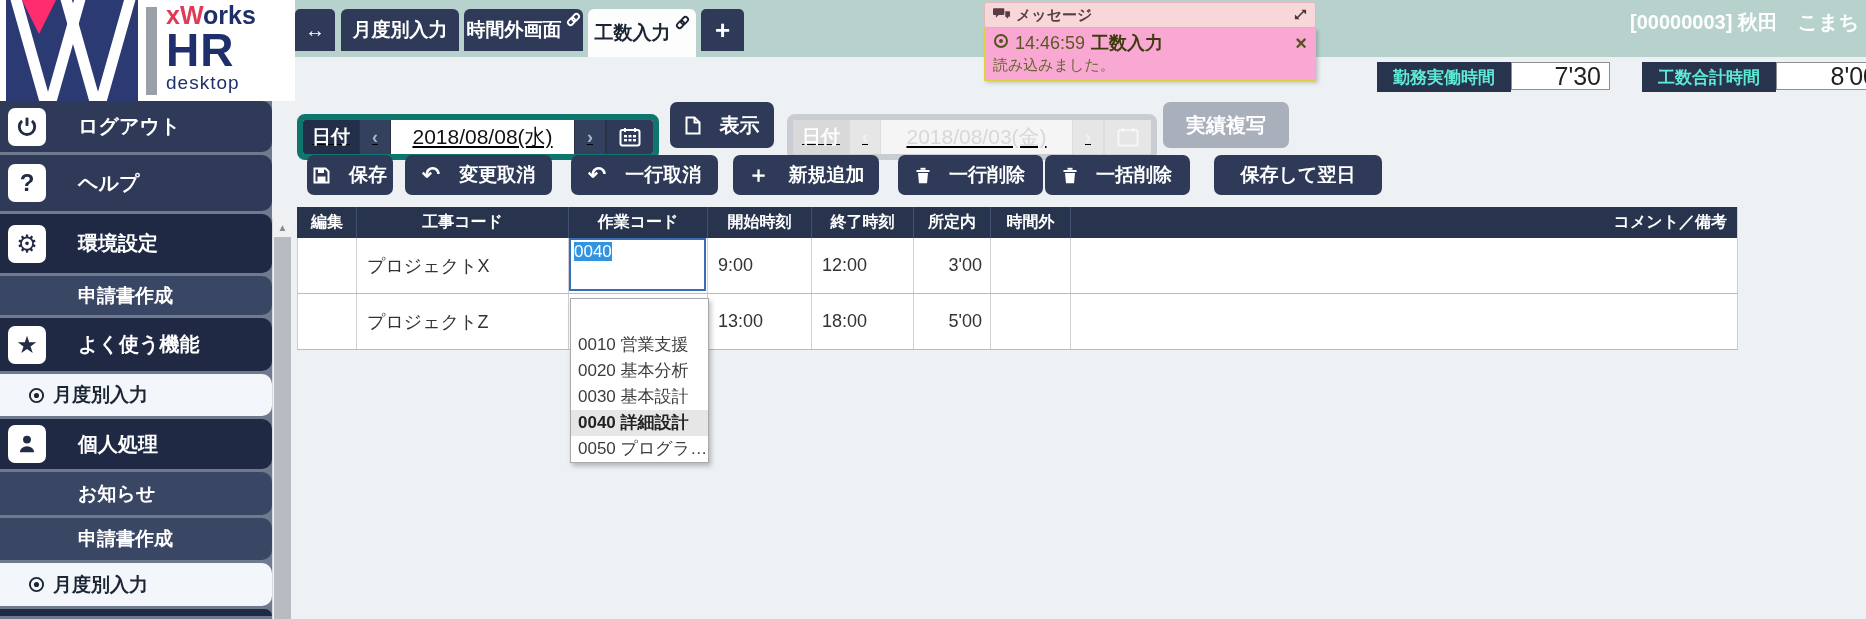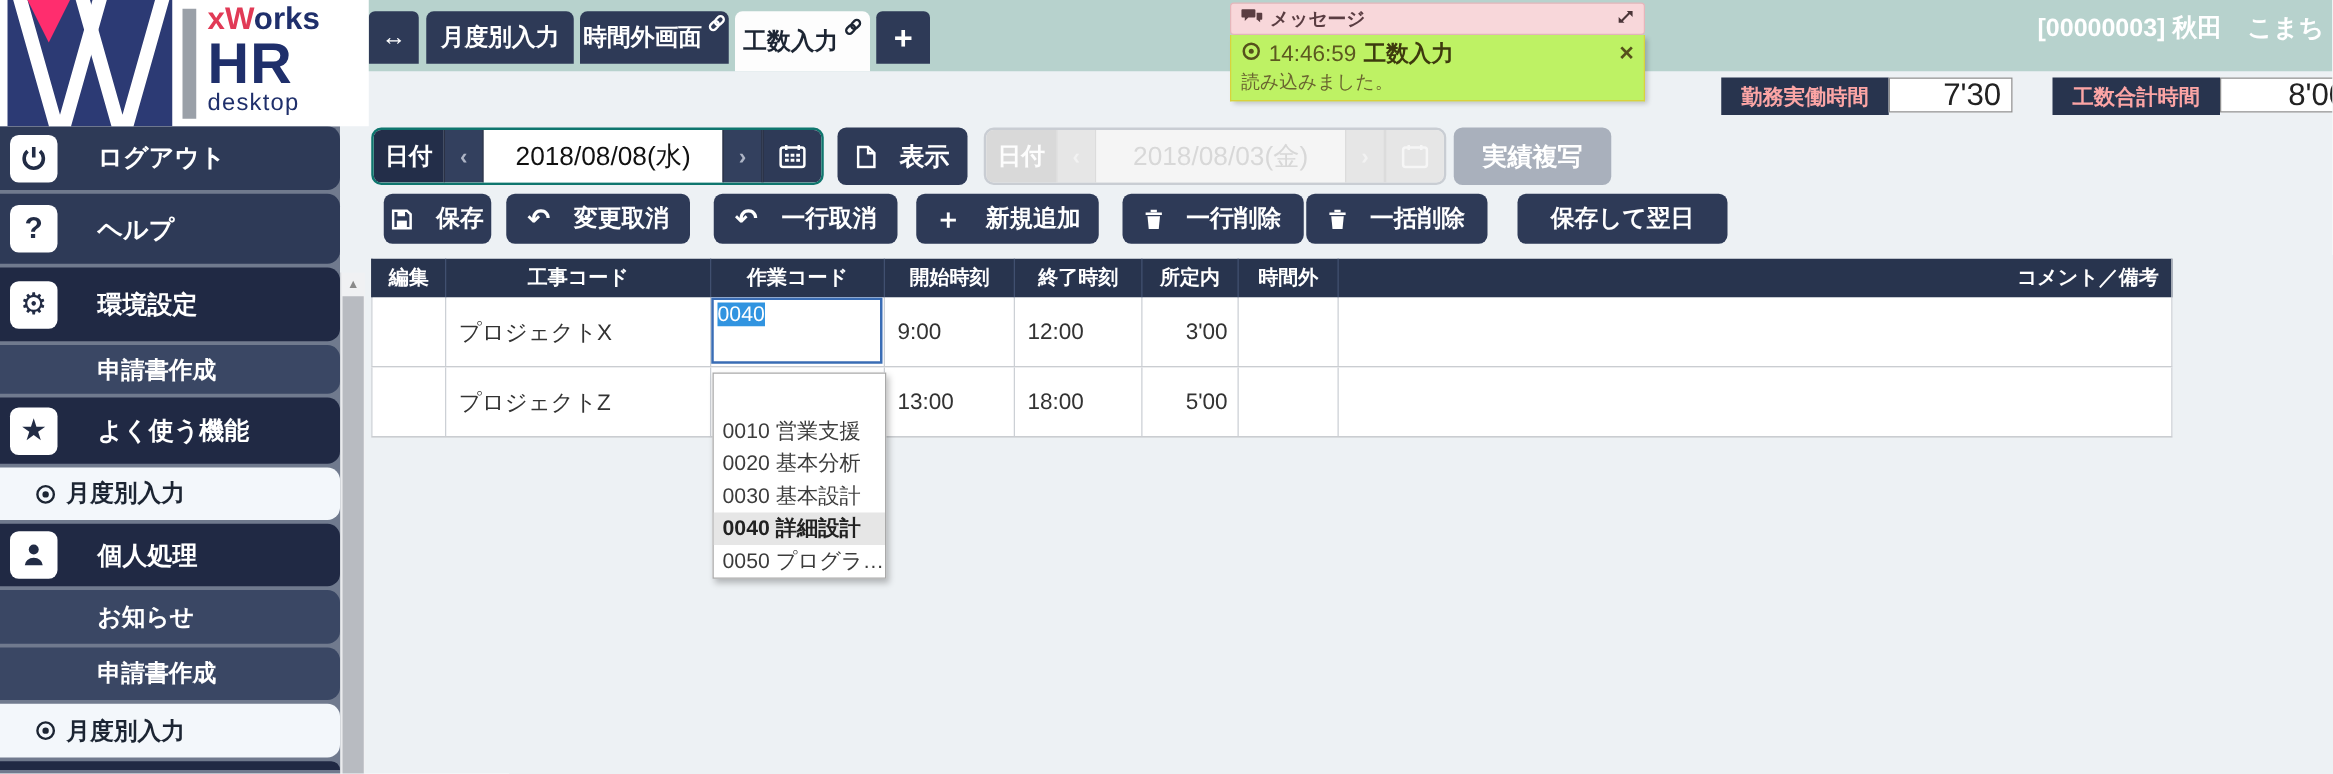--- a/index.html
+++ b/index.html
@@ -25,34 +25,34 @@
   .tab{position:absolute;top:9px;height:42px;background:#2e3a57;color:#fff;font-size:19px;font-weight:bold;
     display:flex;align-items:center;justify-content:center;gap:4px;border-radius:6px 6px 0 0;z-index:3;}
   .tab.active{background:#fdfdfd;color:#1c2533;height:48px;z-index:4;}
   .tab .linkicon{position:relative;top:-9px;}
 
   
   .msg-panel{position:absolute;left:984px;top:2px;width:332px;z-index:7;}
   .msg-header{height:24px;background:#f8d7da;border:1px solid #e5b6bb;border-radius:3px;
     display:flex;align-items:center;padding:0 8px;color:#5a3d42;font-size:15px;font-weight:bold;gap:6px;}
   .msg-header .spacer{flex:1;}
-  .msg-body{background:#bef264;border:1px solid #d9d23d;border-top:none;padding:3px 8px 5px 8px;
+  .msg-body{background:#f9a8d4;border:1px solid #d9d23d;border-top:none;padding:3px 8px 5px 8px;
     box-shadow:2px 2px 4px rgba(0,0,0,.2);}
   .msg-line1{display:flex;align-items:center;gap:6px;font-size:18px;color:#5c5820;}
   .msg-line1 .src{font-weight:bold;color:#3d3a0e;}
   .msg-line1 .spacer{flex:1;}
   .msg-close{font-size:20px;font-weight:bold;color:#55511c;line-height:18px;cursor:pointer;}
   .msg-line2{font-size:15px;color:#6a6530;margin-top:1px;}
 
   
   .user-label{position:absolute;left:1630px;top:9px;width:260px;color:#ffffff;
     font-size:20px;font-weight:bold;white-space:nowrap;}
 
   
-  .stat-label{position:absolute;top:62px;height:30px;background:#28344e;color:#fca5a5;
+  .stat-label{position:absolute;top:62px;height:30px;background:#28344e;color:#5eead4;
     font-size:17px;font-weight:bold;display:flex;align-items:center;justify-content:center;}
   .stat-value{position:absolute;top:62px;height:28px;background:#fff;border:1px solid #8f8f8f;
     color:#222;font-size:25px;display:flex;align-items:center;justify-content:flex-end;padding-right:8px;box-sizing:border-box;}
 
   
   .sidebar{position:absolute;left:0;top:101px;width:272px;height:518px;background:#707a8e;z-index:5;
     display:flex;flex-direction:column;}
   .side-row{position:relative;display:flex;align-items:center;color:#fff;font-weight:bold;
     border-radius:0 10px 10px 0;margin-bottom:3px;flex:none;}
   .side-row.tool{background:#2e3a57;height:51px;font-size:20px;}
@@ -67,22 +67,22 @@
   .target-glyph{margin:0 8px 0 28px;display:flex;}
   .side-partial{background:#202944;height:7px;border-radius:0 8px 0 0;flex:none;}
 
   
   .side-scrollbar{position:absolute;left:272px;top:218px;width:19px;height:401px;background:#f0f1f3;
     border-left:1px solid #d6d9dd;z-index:5;}
   .scroll-arrow{height:18px;display:flex;align-items:center;justify-content:center;color:#8a8a8a;font-size:10px;}
   .scroll-thumb{position:absolute;left:1px;top:19px;width:17px;height:382px;background:#b8bbc1;}
 
   
-  .date-group{position:absolute;left:297px;top:102px;width:362px;height:46px;border:2px solid #0f766e;
-    border-radius:8px;overflow:hidden;display:flex;box-sizing:border-box;background:#fff;z-index:2;}
+  .date-group{position:absolute;left:297px;top:114px;width:362px;height:46px;border:6px solid #0f766e;
+    border-radius:8px;overflow:hidden;display:flex;box-sizing:border-box;background:#fff;z-index:2;text-decoration:underline;}
   .dg-label{width:56px;background:#232e49;color:#fff;font-size:19px;font-weight:bold;
     display:flex;align-items:center;justify-content:center;flex:none;}
   .dg-arrow{width:30px;background:#33405e;color:#aeb5c6;font-size:18px;font-weight:bold;
     display:flex;align-items:center;justify-content:center;flex:none;border-left:1px solid #2b3246;border-right:1px solid #2b3246;}
   .dg-field{flex:1;background:#fff;color:#111;font-size:21px;display:flex;align-items:center;justify-content:center;}
   .dg-cal{width:46px;background:#2e3a57;display:flex;align-items:center;justify-content:center;flex:none;border-left:1px solid #2b3246;}
   .date-group.disabled{left:787px;width:370px;border-color:#c9cdd3;background:#f1f1f1;}
   .date-group.disabled .dg-label{background:#d9d9d9;color:#fdfdfd;}
   .date-group.disabled .dg-arrow{background:#e6e6e6;color:#f2f2f2;border-color:#dcdcdc;}
   .date-group.disabled .dg-field{background:#f5f5f5;color:#d8d8d8;}

